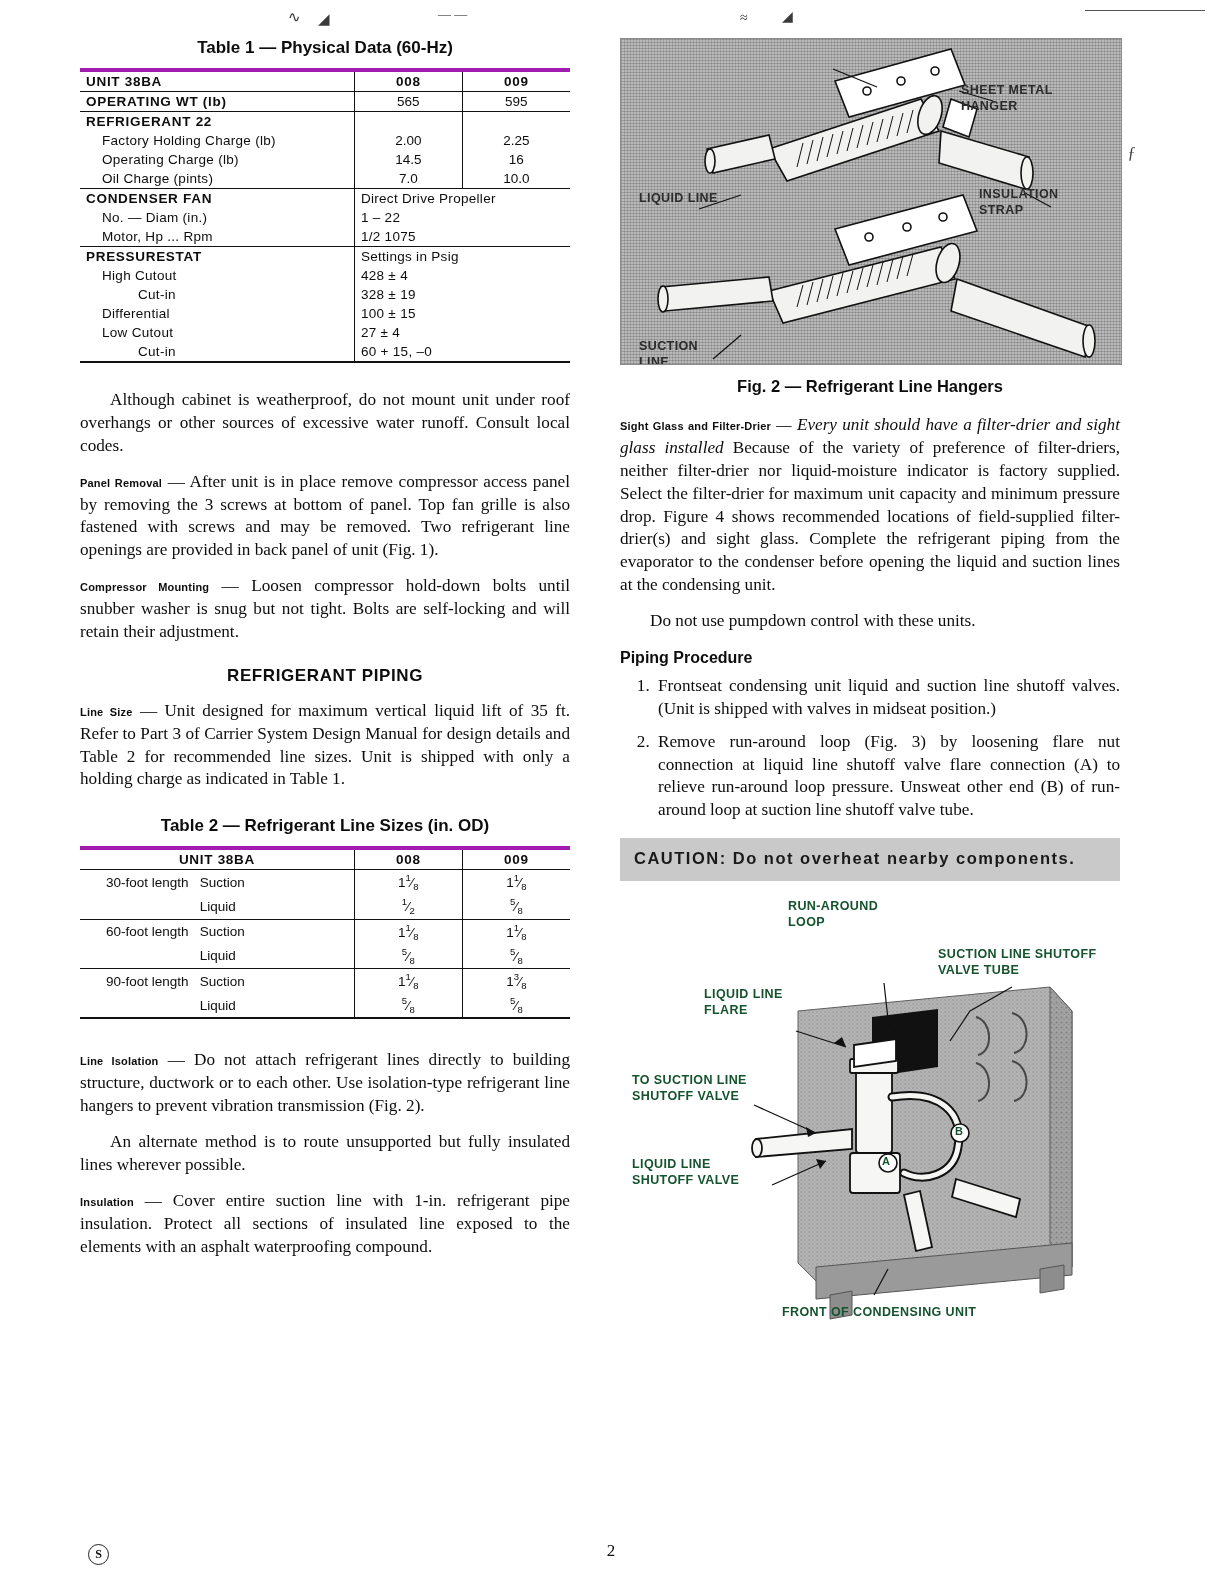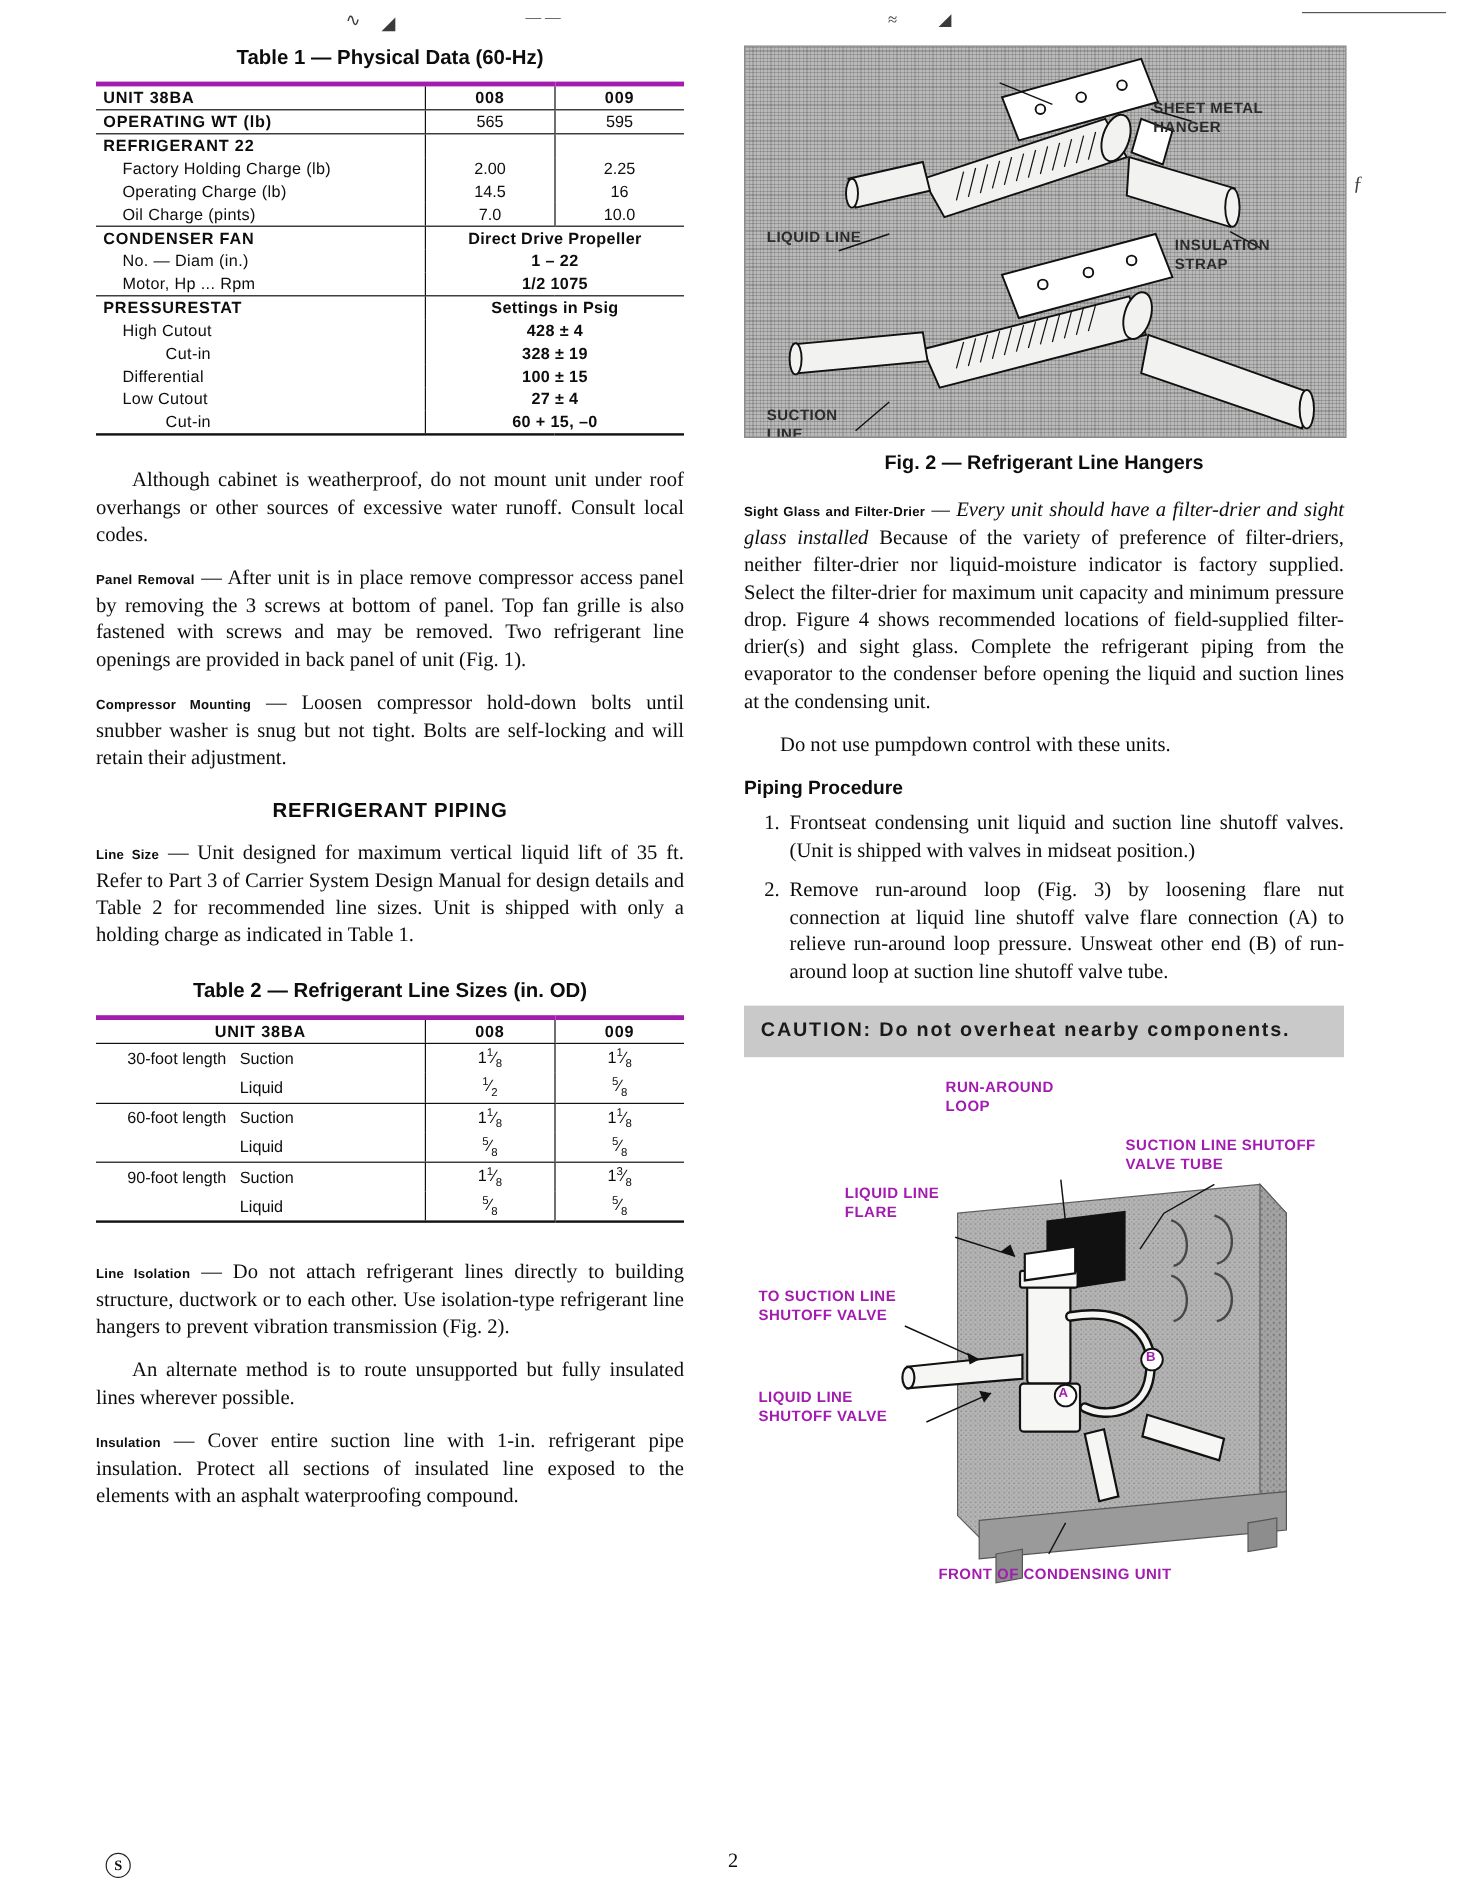--- a/index.html
+++ b/index.html
@@ -57,21 +57,21 @@
   }
   .t-top  { border-top:4px solid #a21caf; }
   .t-bot  { border-bottom:1.3px solid #111; }
   .t-bot2 { border-bottom:2px solid #111; }
   .vline  { border-left:1.2px solid #111; }
   .ctr { text-align:center; }
   .hdr { font-weight:bold; letter-spacing:.7px; }
   .ind1 { padding-left:22px !important; letter-spacing:.3px; }
   .ind2 { padding-left:58px !important; letter-spacing:.3px; }
   .num { font-family:"Liberation Sans", sans-serif; font-size:13.5px; }
-  .spanctr { text-align:center; letter-spacing:.3px;font-weight:bold; }
+  .spanctr { text-align:left; letter-spacing:.3px; }
 
   
   .frac { display:inline-block; font-size:13.5px; }
   .frac sup { font-size:9.5px; vertical-align:super; }
   .frac sub { font-size:9.5px; vertical-align:sub; }
 
   
   ol.proc { margin:4px 0 10px 0; padding-left:34px; }
   ol.proc li {
     font-size:17.2px; line-height:1.33; text-align:justify;
@@ -99,21 +99,21 @@
     overflow:hidden;
   }
   .fig3 {
     position:relative; width:500px; height:440px; margin-top:10px;
     overflow:hidden;
   }
   .lbl {
     position:absolute;
     font-family:"Liberation Sans", sans-serif;
     font-size:12.5px; font-weight:bold; letter-spacing:.4px;
-    line-height:1.25; color:#a21caf;
+    line-height:1.25; color:#14532d;
   }
   .lbl.smudge { color:#2b2b2b; filter:blur(.45px); }
 
   
   .pageno {
     position:absolute; left:0; right:0; bottom:22px; text-align:center;
     font-family:"Liberation Serif", serif; font-size:17px;
   }
   .reg-mark {
     position:absolute; left:88px; bottom:18px;
@@ -368,21 +368,21 @@
         <g stroke="#111" stroke-width="1.2" fill="none">
           <path d="M212 30 L256 48"></path>
           <path d="M338 52 L372 62"></path>
           <path d="M404 154 L430 168"></path>
           <path d="M78 170 L120 156"></path>
           <path d="M92 320 L120 296"></path>
         </g>
       </svg>
 
       <div class="lbl smudge" style="left:340px; top:44px; width:140px;">SHEET METAL HANGER</div>
-      <div class="lbl smudge" style="left:358px; top:158px; width:120px;">INSULATION STRAP</div>
+      <div class="lbl smudge" style="left:358px; top:148px; width:120px;">INSULATION STRAP</div>
       <div class="lbl smudge" style="left:18px; top:152px; width:90px;">LIQUID LINE</div>
       <div class="lbl smudge" style="left:18px; top:300px; width:90px;">SUCTION LINE</div>
     </div>
 
     <div class="fig-cap">Fig. 2 — Refrigerant Line Hangers</div>
 
     <p class="body"><span class="lead">Sight Glass and Filter-Drier</span><span class="ital"> — Every unit should have a filter-drier and sight glass installed</span><span> Because of the variety of preference of filter-driers, neither filter-drier nor liquid-moisture indicator is factory supplied. Select the filter-drier for maximum unit capacity and minimum pressure drop. Figure 4 shows recommended locations of field-supplied filter-drier(s) and sight glass. Complete the refrigerant piping from the evaporator to the condenser before opening the liquid and suction lines at the condensing unit.</span></p>
 
     <p class="body indent">Do not use pumpdown control with these units.</p>
 

